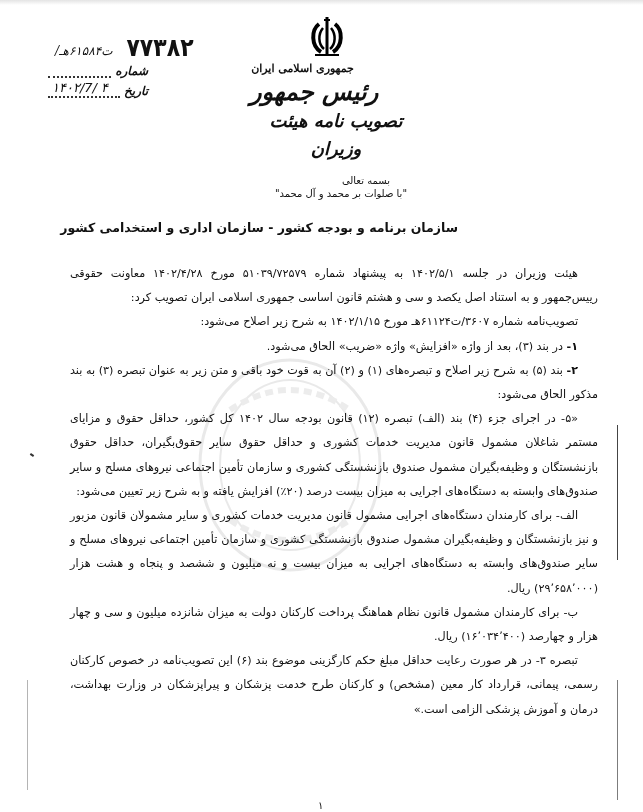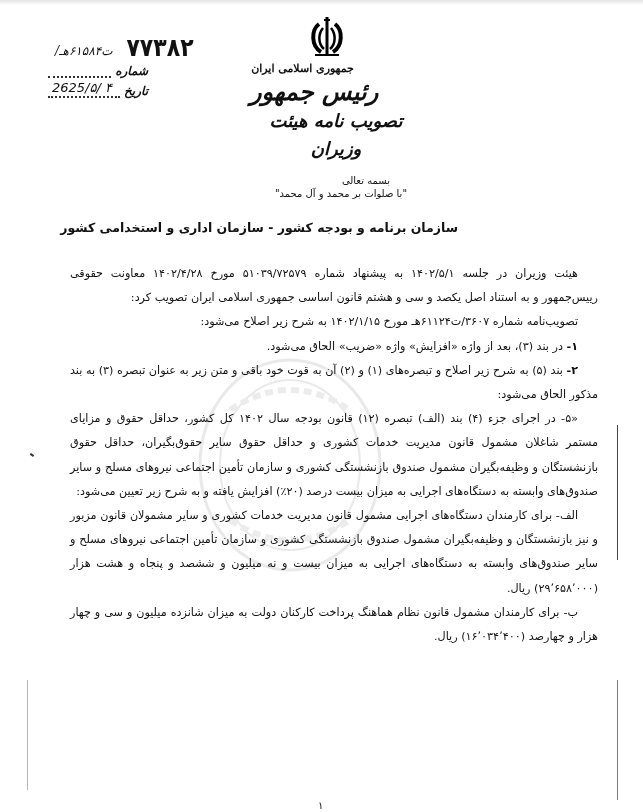--- a/index.html
+++ b/index.html
@@ -120,21 +120,21 @@
 <div class="meta-box">
   <div class="meta-row">
     <span>شماره</span>
     <span class="dots">
       <span class="val"></span>
     </span>
   </div>
   <div class="meta-row">
     <span>تاریخ</span>
     <span class="dots">
-      <span class="val">2625/۵/ ۴</span>
+      <span class="val">۱۴۰۲/7/ ۴</span>
     </span>
   </div>
 </div>
 
 <div class="emblem">
   <svg width="44" height="46" viewBox="0 0 44 46">
     <path d="M22 3 L22 40" stroke="#000" stroke-width="3"></path>
     <path d="M19 6 L25 6" stroke="#000" stroke-width="2"></path>
     <path d="M14 10 C6 16, 6 32, 16 38" fill="none" stroke="#000" stroke-width="4"></path>
     <path d="M30 10 C38 16, 38 32, 28 38" fill="none" stroke="#000" stroke-width="4"></path>
@@ -168,20 +168,21 @@
     <span class="num">۱-</span>
     <span>در بند (۳)، بعد از واژه «افزایش» واژه «ضریب» الحاق می‌شود.</span>
   </p>
   <p class="indent">
     <span class="num">۲-</span>
     <span>بند (۵) به شرح زیر اصلاح و تبصره‌های (۱) و (۲) آن به قوت خود باقی و متن زیر به عنوان تبصره (۳) به بند مذکور الحاق می‌شود:</span>
   </p>
   <p class="indent">«۵- در اجرای جزء (۴) بند (الف) تبصره (۱۲) قانون بودجه سال ۱۴۰۲ کل کشور، حداقل حقوق و مزایای مستمر شاغلان مشمول قانون مدیریت خدمات کشوری و حداقل حقوق سایر حقوق‌بگیران، حداقل حقوق بازنشستگان و وظیفه‌بگیران مشمول صندوق بازنشستگی کشوری و سازمان تأمین اجتماعی نیروهای مسلح و سایر صندوق‌های وابسته به دستگاه‌های اجرایی به میزان بیست درصد (۲۰٪) افزایش یافته و به شرح زیر تعیین می‌شود:</p>
   <p class="indent">الف- برای کارمندان دستگاه‌های اجرایی مشمول قانون مدیریت خدمات کشوری و سایر مشمولان قانون مزبور و نیز بازنشستگان و وظیفه‌بگیران مشمول صندوق بازنشستگی کشوری و سازمان تأمین اجتماعی نیروهای مسلح و سایر صندوق‌های وابسته به دستگاه‌های اجرایی به میزان بیست و نه میلیون و ششصد و پنجاه و هشت هزار (۲۹٬۶۵۸٬۰۰۰) ریال.</p>
   <p class="indent">ب- برای کارمندان مشمول قانون نظام هماهنگ پرداخت کارکنان دولت به میزان شانزده میلیون و سی و چهار هزار و چهارصد (۱۶٬۰۳۴٬۴۰۰) ریال.</p>
+  <p class="indent">تبصره ۳- در هر صورت رعایت حداقل مبلغ حکم کارگزینی موضوع بند (۶) این تصویب‌نامه در خصوص کارکنان رسمی، پیمانی، قرارداد کار معین (مشخص) و کارکنان طرح خدمت پزشکان و پیراپزشکان در وزارت بهداشت، درمان و آموزش پزشکی الزامی است.»</p>
 </div>
 
 <div class="vline" style="left:617px; top:425px; height:135px;"></div>
 <div class="vline" style="left:617px; top:680px; height:120px; opacity:0.7;"></div>
 <div class="vline" style="left:27px; top:680px; height:110px; opacity:0.4;"></div>
 <div class="corner-mark"></div>
 
 <div class="page-num">۱</div>
 
 </body></html>

